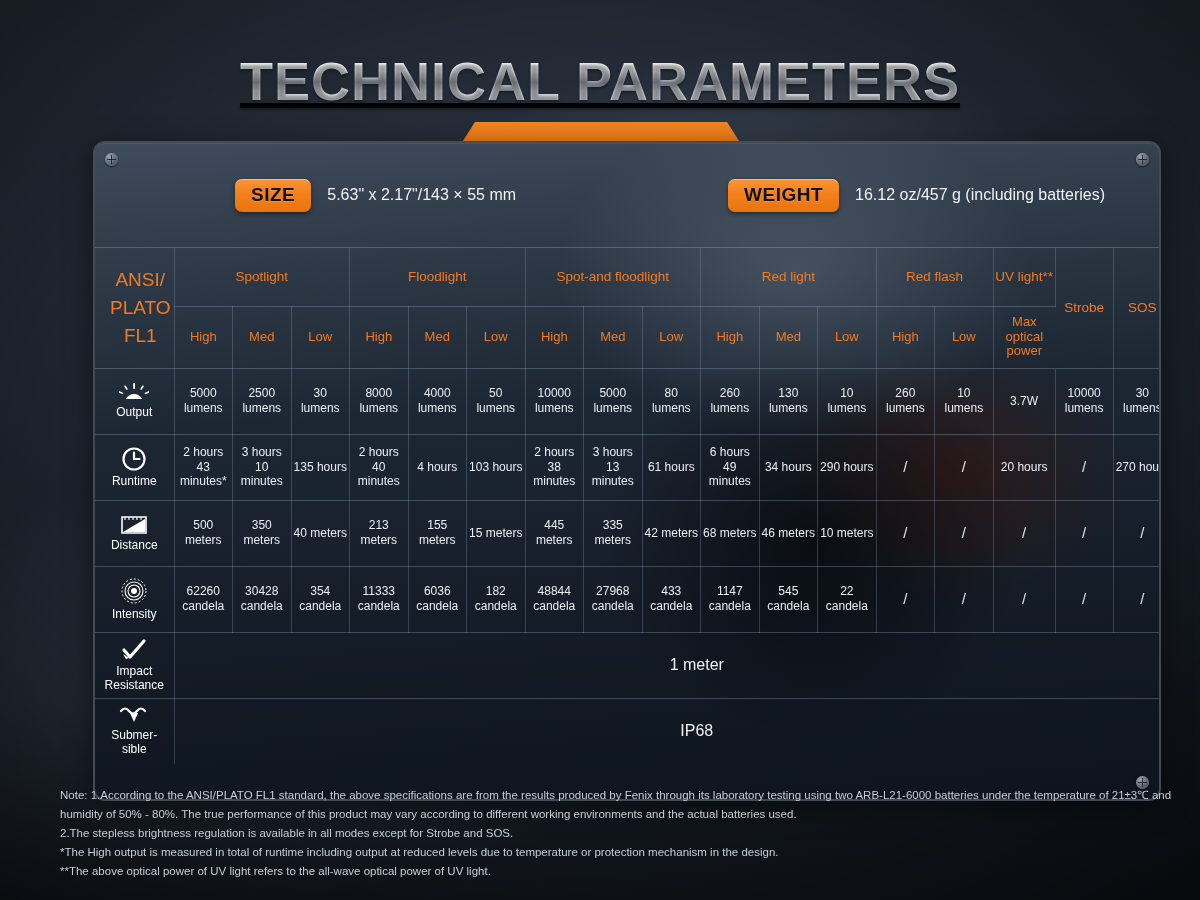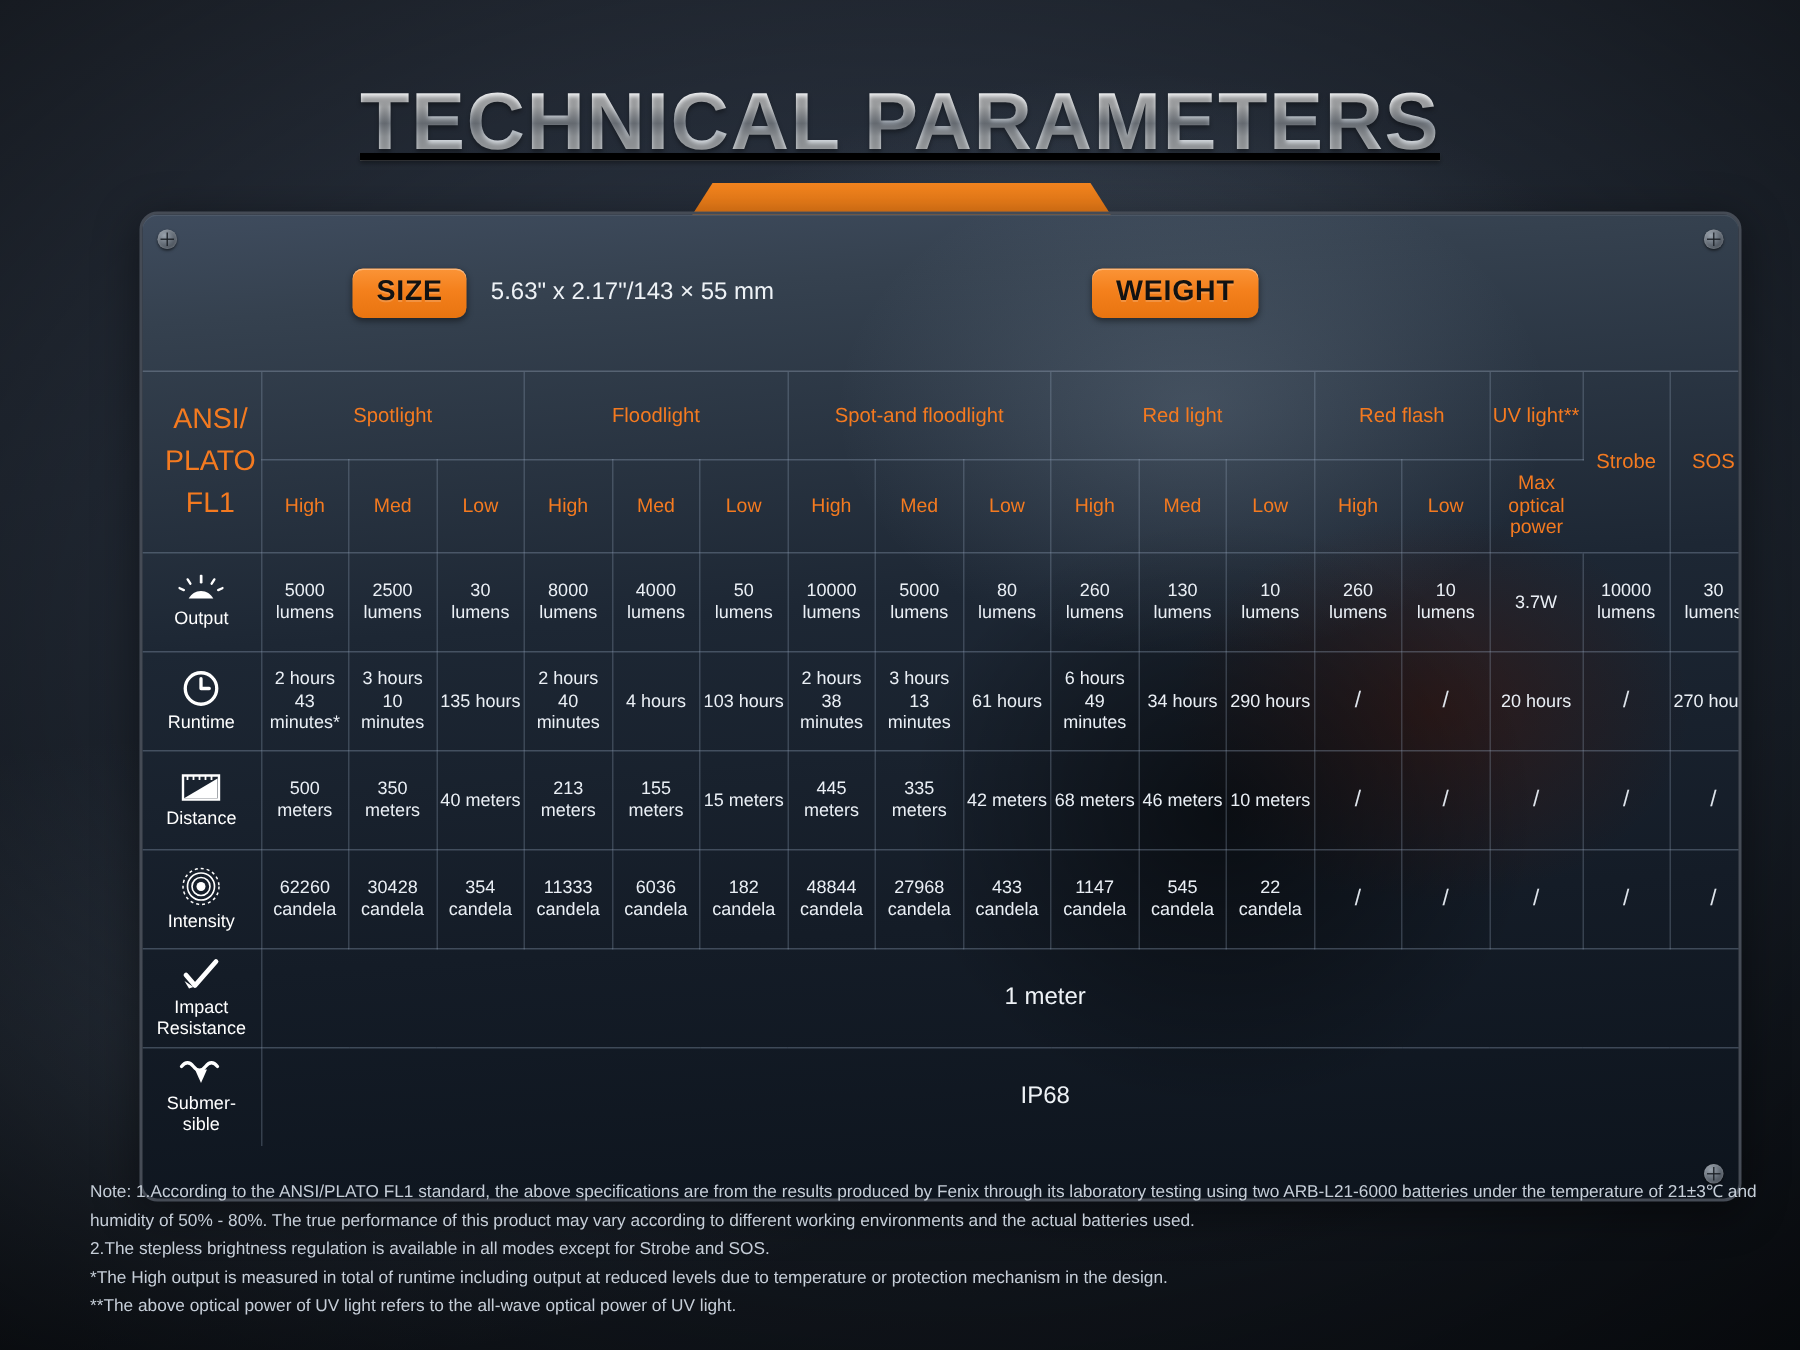--- a/index.html
+++ b/index.html
@@ -151,20 +151,21 @@
   <div class="screw tr"></div>
   <div class="screw br"></div>
 
   <div class="sw-bar">
     <div class="sw-group">
       <span class="pill">SIZE</span>
       <span class="sw-val">5.63" x 2.17"/143 × 55 mm</span>
     </div>
     <div class="sw-group weight">
       <span class="pill">WEIGHT</span>
+      <span class="sw-val">16.12 oz/457 g (including batteries)</span>
     </div>
   </div>
 
   <table class="spec">
     <colgroup>
       <col style="width:79px">
       <col span="14" style="width:58.5px">
       <col style="width:62px">
       <col style="width:58px">
       <col style="width:58px">

